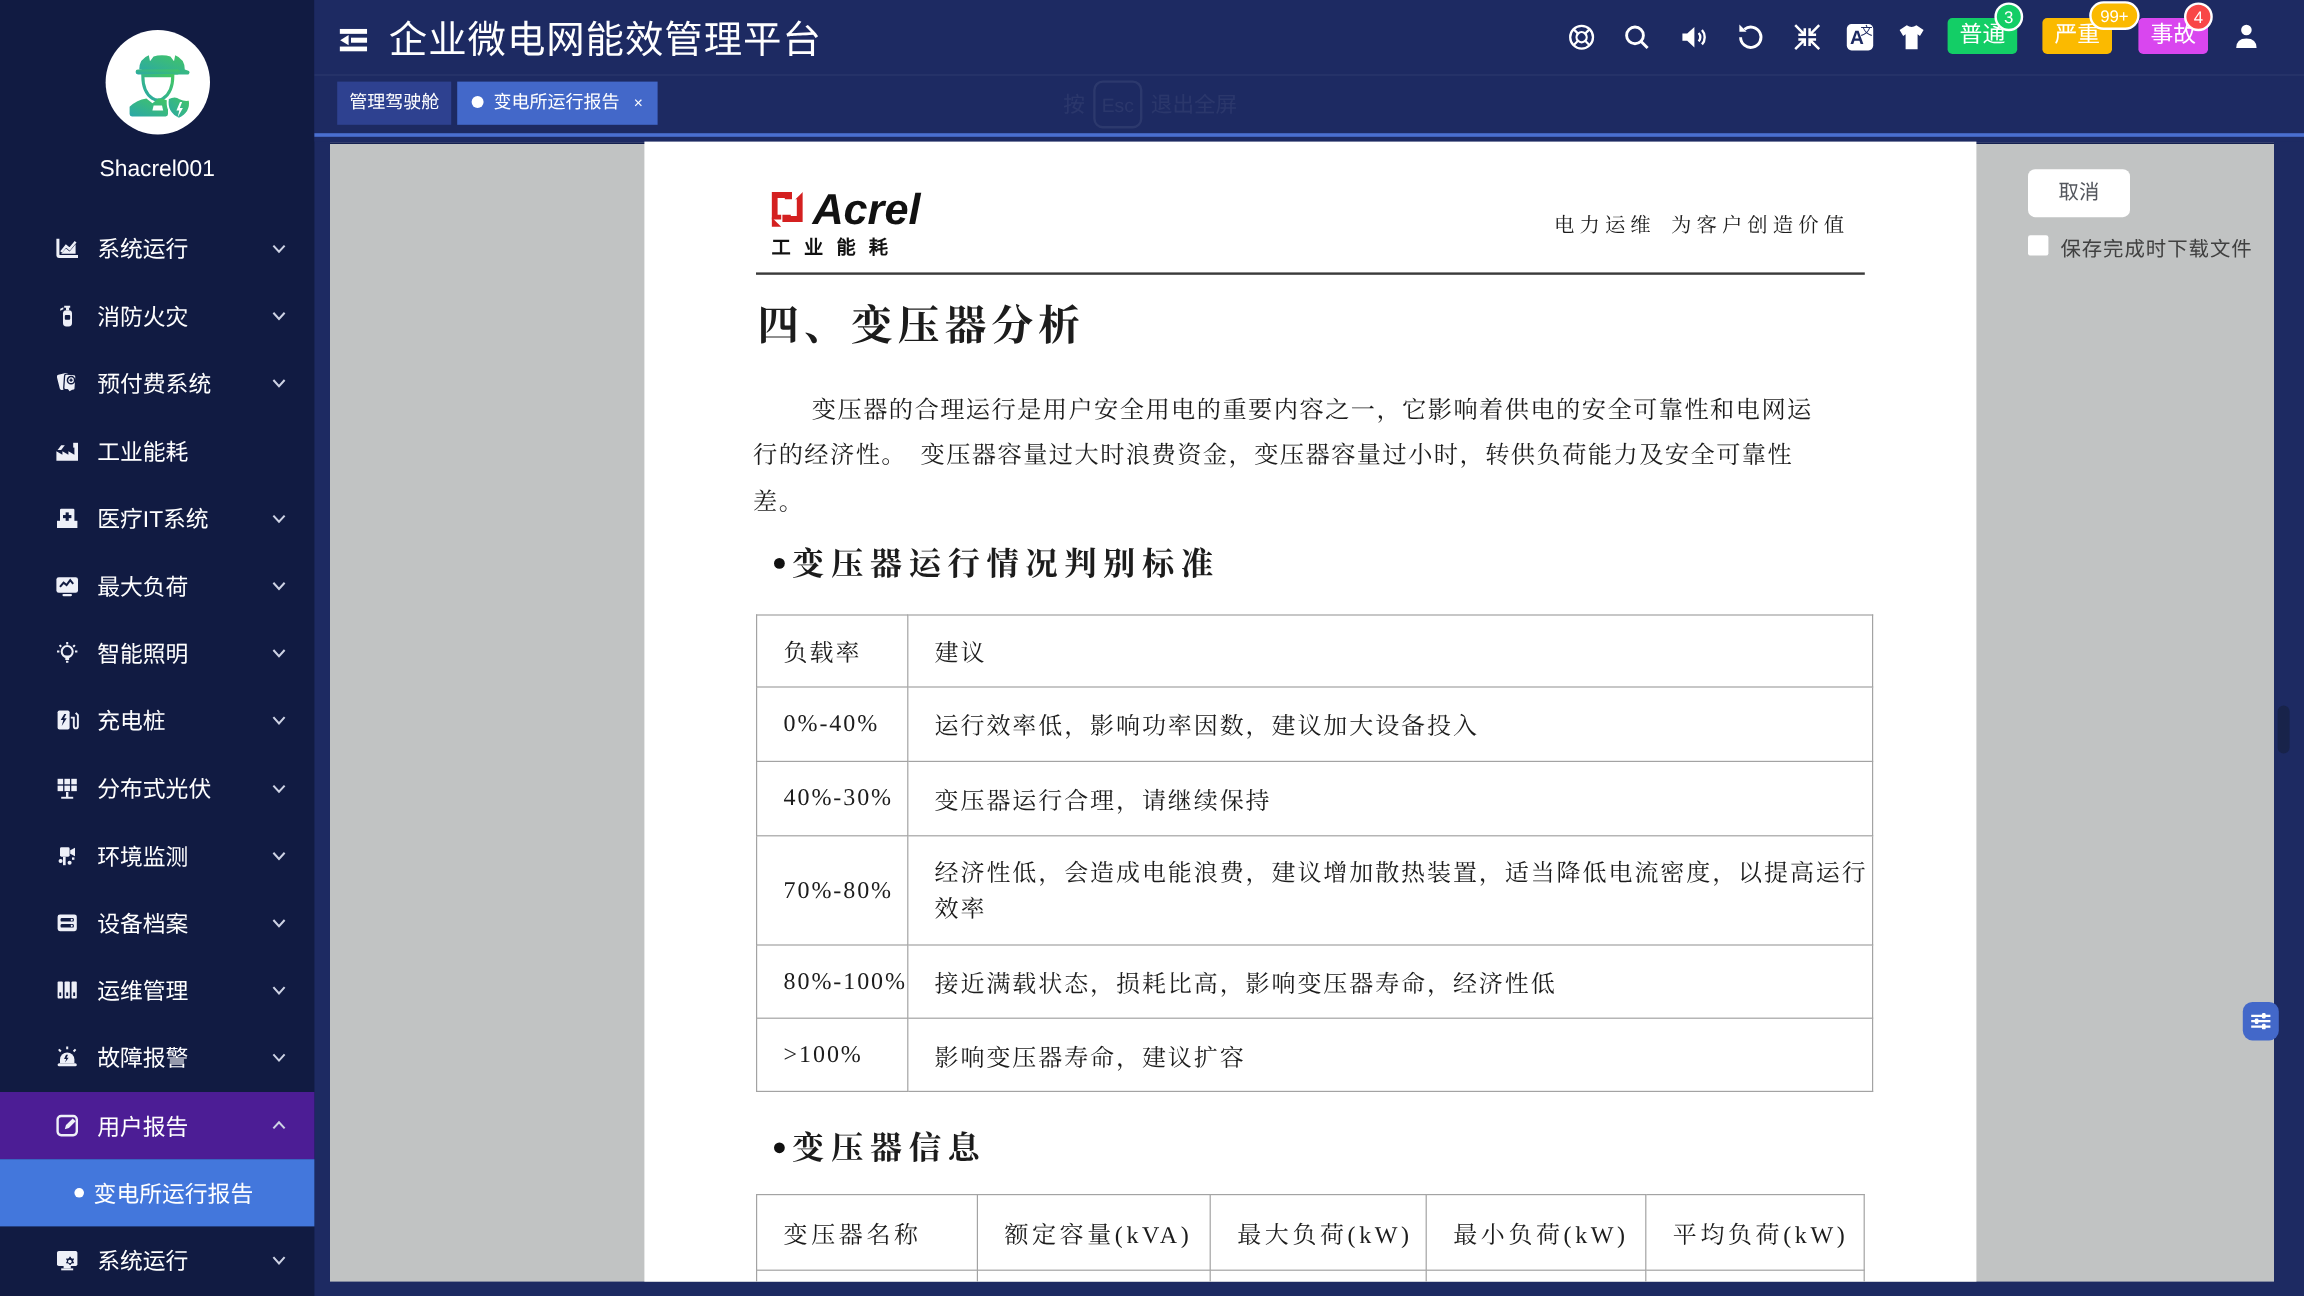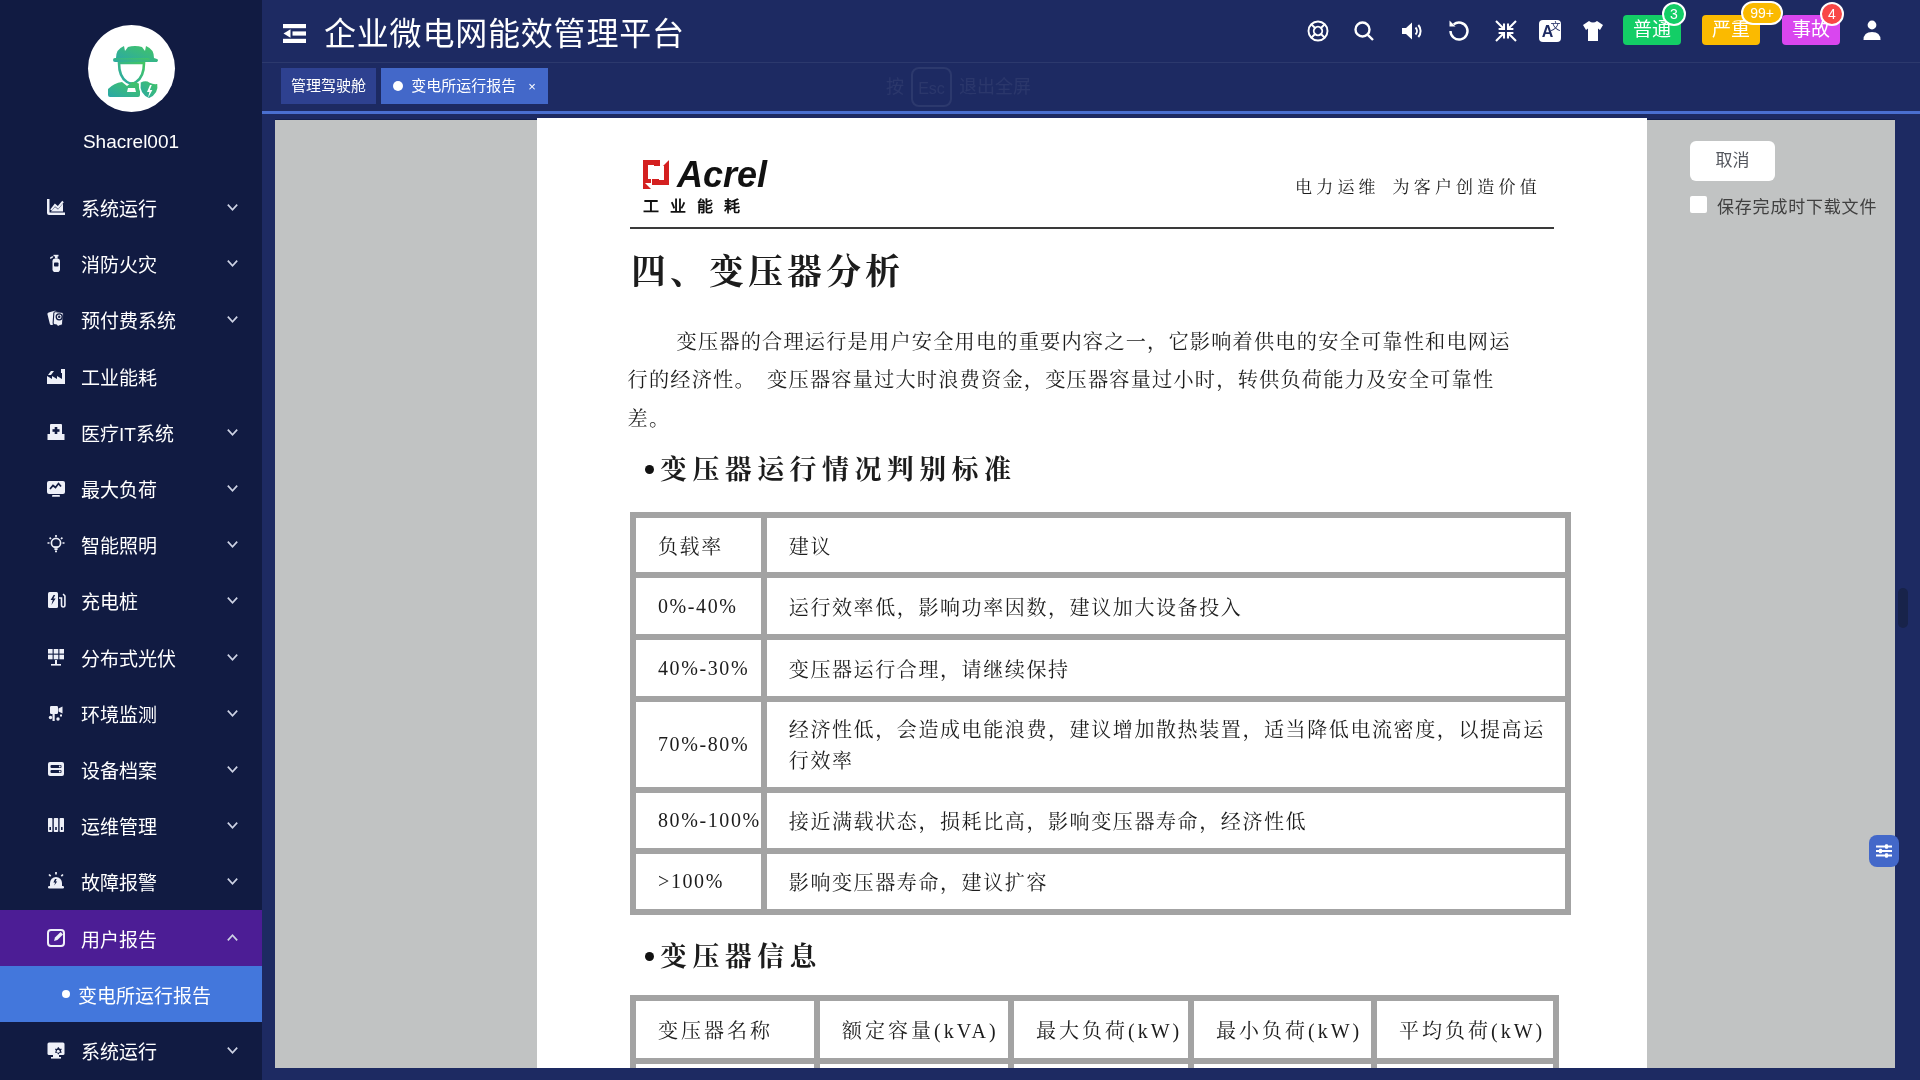--- a/index.html
+++ b/index.html
@@ -44,21 +44,21 @@
 
 
 #doc { position:absolute; left:537px; top:118px; width:1110px; height:950px; background:#fff; font-family:"Liberation Serif", "Noto Serif CJK SC", "Noto Serif SC", serif; color:#1c1c1c; overflow:hidden; }
 #doc .in { position:absolute; }
 .drule { position:absolute; left:93px; top:109px; width:924px; height:2px; background:#3a3a3a; }
 h1.dh { position:absolute; left:94px; top:126px; font-size:35px; font-weight:bold; letter-spacing:4px; white-space:nowrap; }
 .dpara { position:absolute; left:90.5px; top:204.5px; width:980px; font-size:20.2px; letter-spacing:1.2px; line-height:38.7px; text-align:left; }
 .dbul { position:absolute; left:108px; font-size:27px; font-weight:bold; letter-spacing:5.4px; white-space:nowrap; }
 .dbul .bd { display:inline-block; width:9px; height:9px; border-radius:50%; background:#111; vertical-align:middle; margin-right:6px; margin-top:-6px; }
 table.dt { position:absolute; left:93px; border-collapse:collapse; }
-table.dt td { border:6px solid #a3a3a3; font-size:20px; letter-spacing:1.6px; padding:0 0 0 22px; vertical-align:middle; }
+table.dt td { border:1px solid #a3a3a3; font-size:20px; letter-spacing:1.6px; padding:0 0 0 22px; vertical-align:middle; }
 table.t2 td { letter-spacing:3px; }
 </style>
 </head>
 <body>
 <div id="sidebar">
 <div id="avatar">
 <svg width="87" height="87" viewBox="0 0 87 87">
 <defs>
           <linearGradient id="gav" x1="0" y1="1" x2="1" y2="0">
 <stop offset="0" stop-color="#2aa7a8"></stop>

